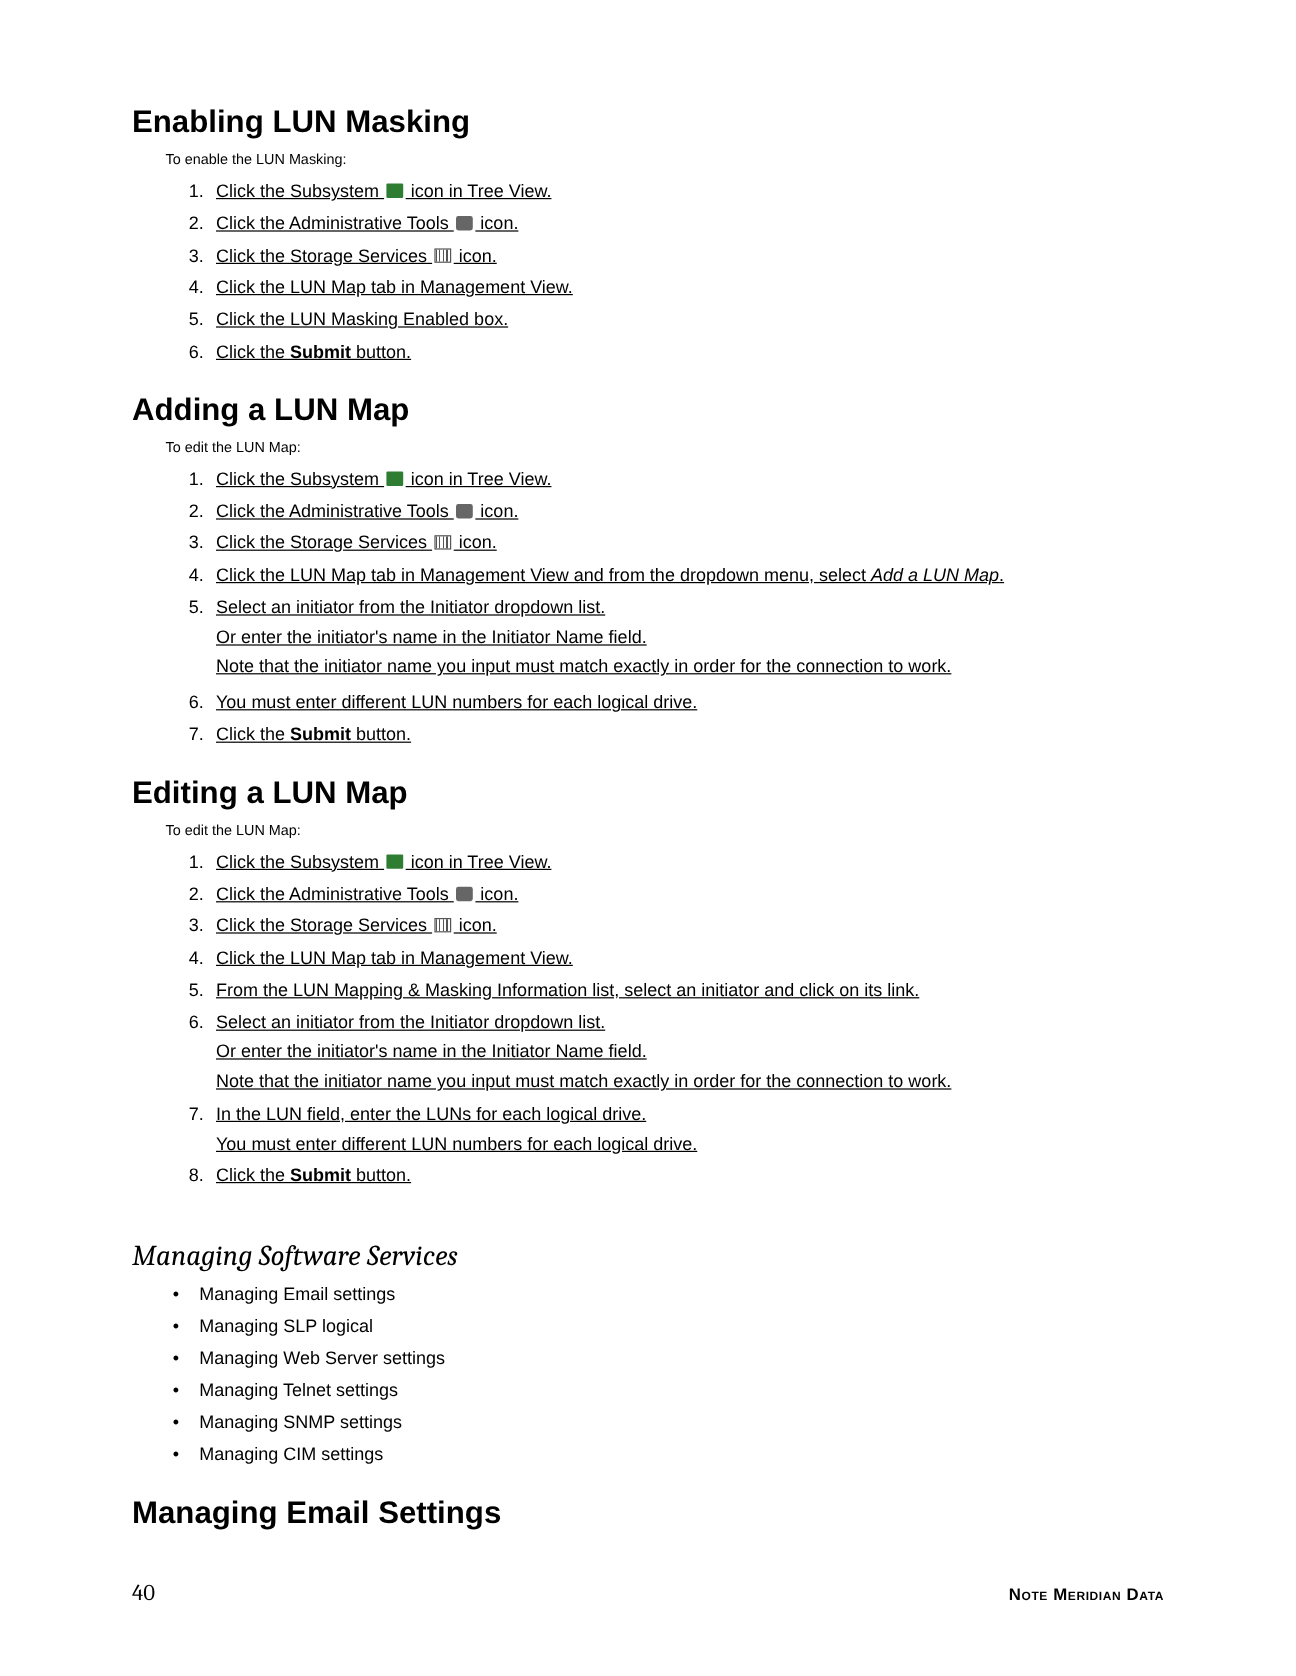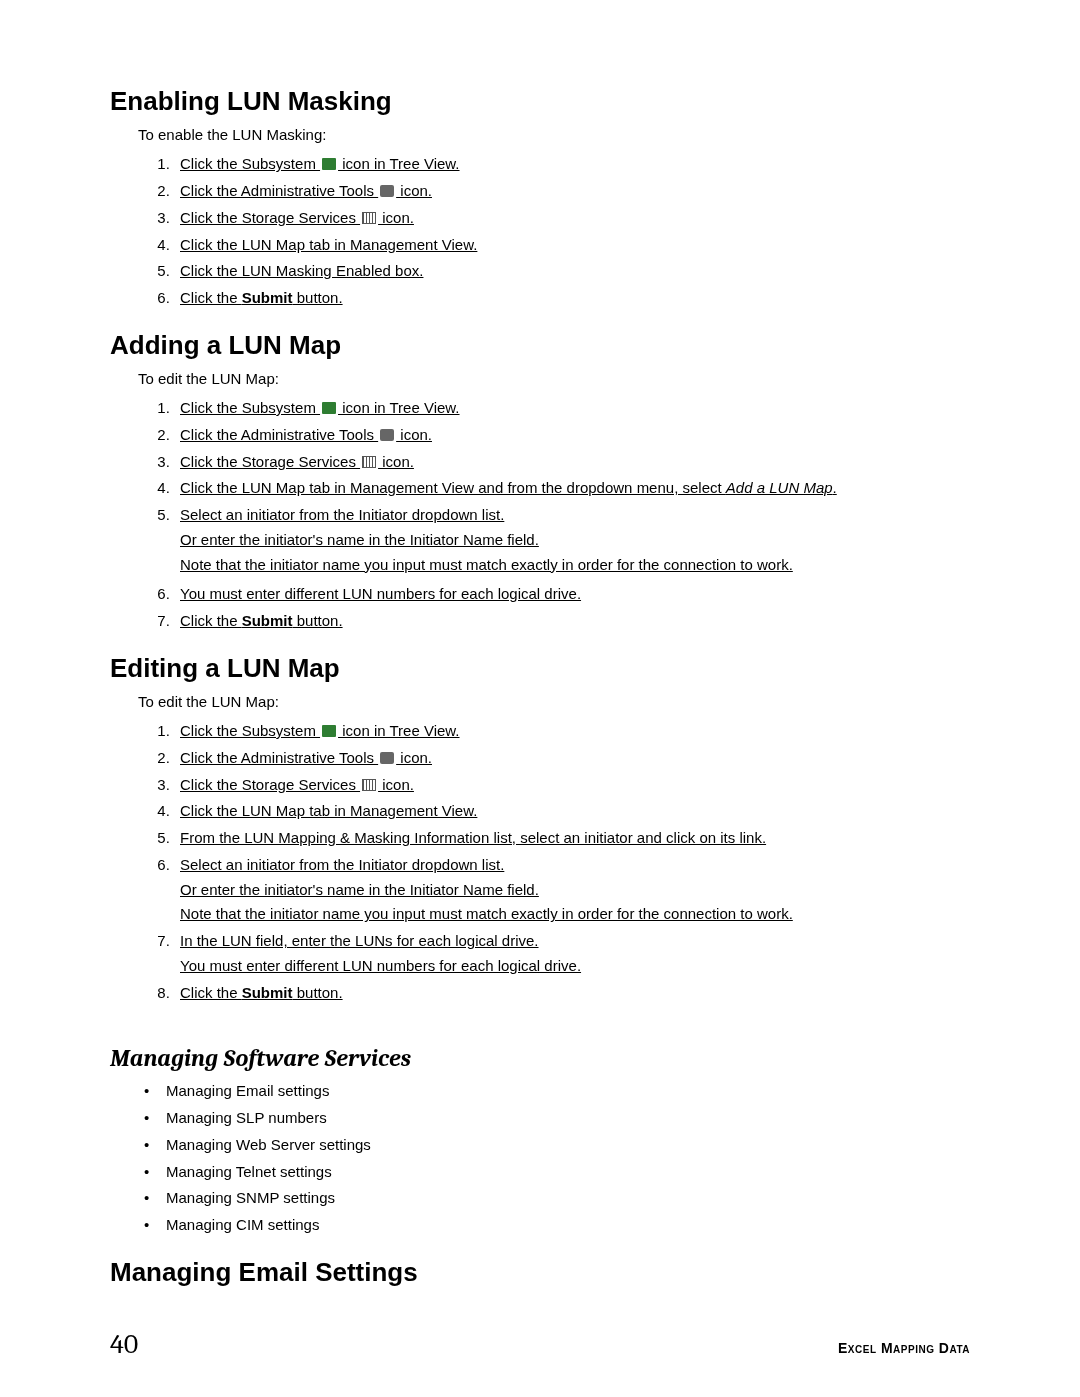--- a/index.html
+++ b/index.html
@@ -16,27 +16,27 @@
   }
   h3.section {
     font-family: Arial, Helvetica, sans-serif;
     font-weight: bold;
     font-size: 26px;
     margin: 6px 0 8px 0;
   }
   h2.major {
     font-family: "Cambria", "Georgia", serif;
     font-style: italic;
-    font-weight: bold;
+    font-weight: normal;
     font-size: 24px;
     margin: 38px 0 6px 0;
   }
   p.intro {
     margin: 6px 0 6px 28px;
-    font-size: 15px;
+    font-size: 12px;
     line-height: 1.35;
   }
   ol.steps {
     margin: 2px 0 18px 28px;
     padding-left: 36px;
     font-size: 15px;
   }
   ol.steps li {
     padding: 2px 0 3px 6px;
     line-height: 1.45;
@@ -86,21 +86,21 @@
   strong.b { font-weight: bold; }
   .footer {
     margin-top: 40px;
     display: flex;
     justify-content: space-between;
     align-items: baseline;
     font-size: 14px;
   }
   .footer .pnum {
     font-family: "Cambria", Georgia, serif;
-    font-size: 28px;
+    font-size: 19px;
   }
   .footer .brand {
     font-variant: small-caps;
     letter-spacing: 0.5px;
     font-weight: bold;
     font-family: Arial, sans-serif;
   }
 </style>
 </head>
 <body>
@@ -152,26 +152,26 @@
     <li>
       <span>In the LUN field, enter the LUNs for each logical drive.</span>
       <span class="subline">You must enter different LUN numbers for each logical drive.</span>
     </li>
     <li><span>Click the </span><strong class="b">Submit</strong><span> button.</span></li>
   </ol>
 
   <h2 class="major">Managing Software Services</h2>
   <ul class="bullets">
     <li>Managing Email settings</li>
-    <li>Managing SLP numbers</li>
+    <li>Managing SLP logical</li>
     <li>Managing Web Server settings</li>
     <li>Managing Telnet settings</li>
     <li>Managing SNMP settings</li>
     <li>Managing CIM settings</li>
   </ul>
 
   <h3 class="section">Managing Email Settings</h3>
 
   <div class="footer">
     <span class="pnum">40</span>
-    <span class="brand">Excel Mapping Data</span>
+    <span class="brand">Note Meridian Data</span>
   </div>
 </div>
 
 </body></html>

